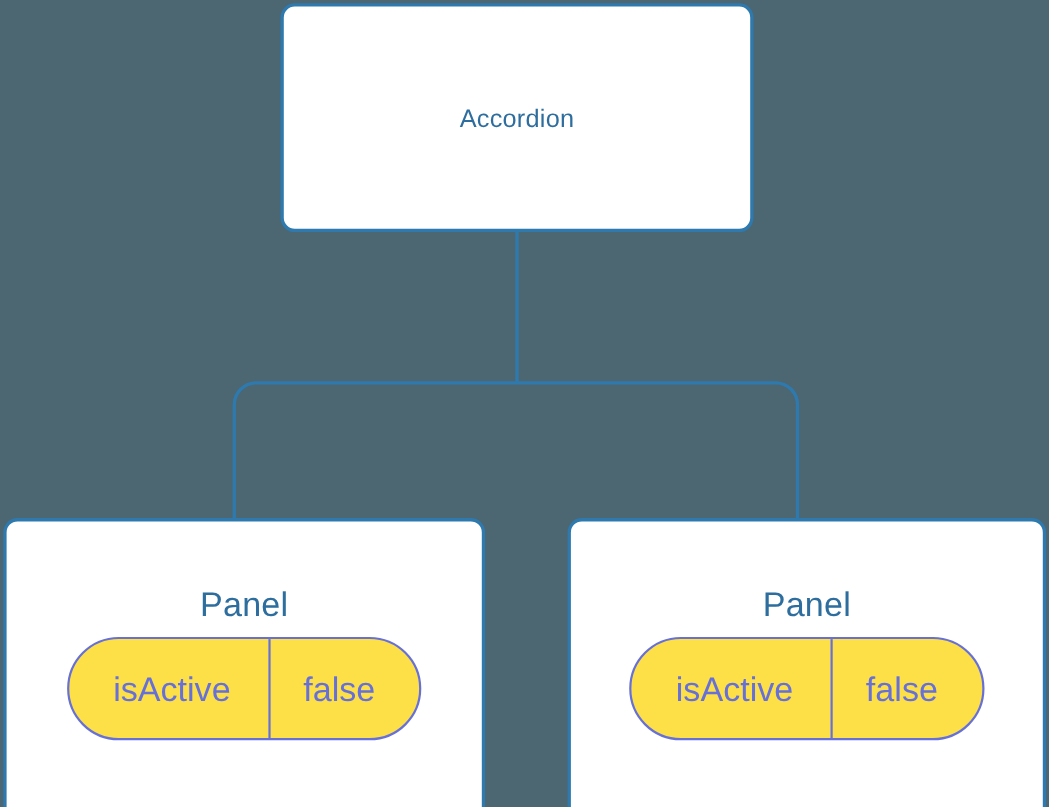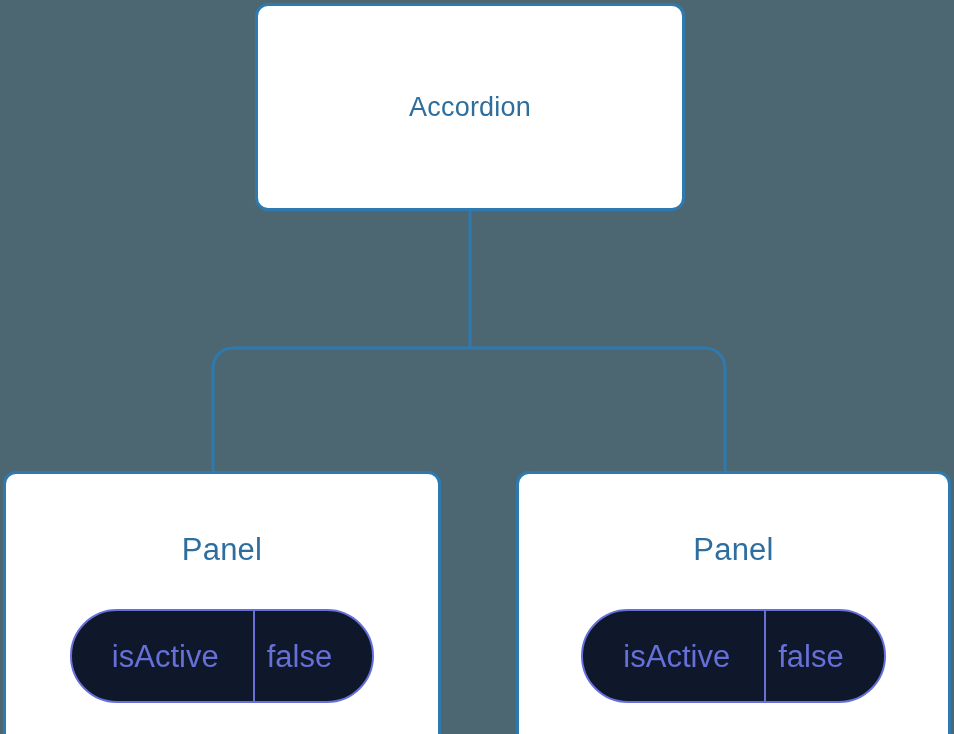--- a/index.html
+++ b/index.html
@@ -64,51 +64,51 @@
     height: 290px;
     padding-top: 36px;
   }
 
   .node-title {
     color: #2e6e9e;
     font-weight: 400;
     letter-spacing: 0.2px;
     line-height: 1;
   }
-  .node-root .node-title { font-size: 27px; text-align: right; }
+  .node-root .node-title { font-size: 23px; text-align: right; }
   .node-child-left .node-title,
   .node-child-right .node-title { font-size: 31px; margin-top: 24px; }
 
   
   .pill {
-    margin-top: 44px;
+    margin-top: 14px;
     display: flex;
     align-items: stretch;
     border: 2px solid #6670d8;
     border-radius: 999px;
-    background: #0f172a;
+    background: #fde047;
     height: 90px;
     overflow: hidden;
   }
   .pill-key,
   .pill-val {
     display: flex;
     align-items: center;
     justify-content: center;
     color: #6670d8;
     font-size: 31px;
     line-height: 1;
     box-sizing: border-box;
   }
   .pill-key {
     padding: 0 34px 0 40px;
     border-right: 2px solid #6670d8;
   }
   .pill-val {
-    padding: 0 40px 0 12px;
+    padding: 0 40px 0 30px;
   }
 </style>
 </head>
 <body>
 
 <div id="stage">
 
   <svg id="connectors" viewBox="0 0 954 734" width="954" height="734" xmlns="http://www.w3.org/2000/svg">
 
     <path d="M 470 210 L 470 348" fill="none" stroke="#2e7aae" stroke-width="3"></path>

